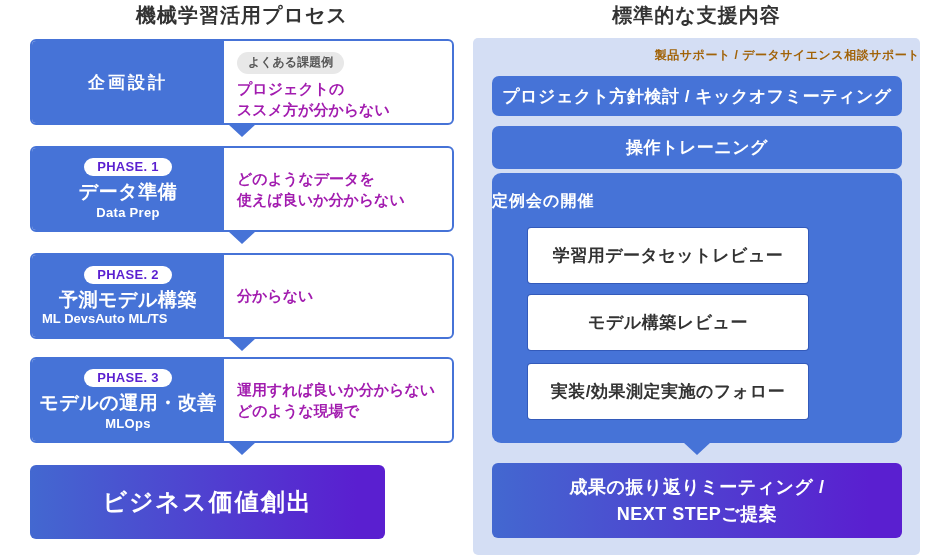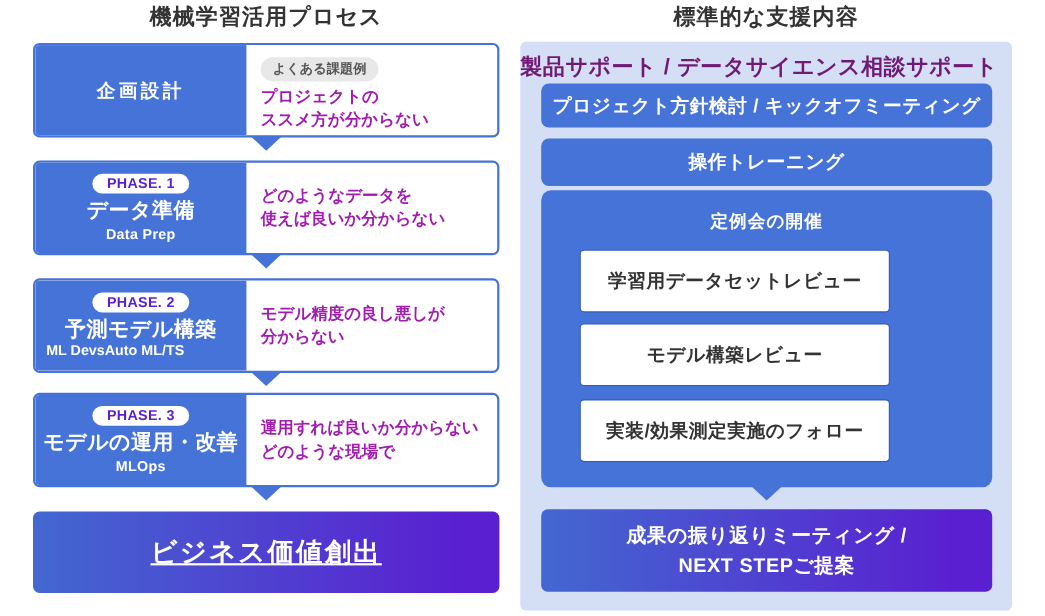--- a/index.html
+++ b/index.html
@@ -35,38 +35,38 @@
 
   
   .tri { position:absolute; width:0; height:0;
          border-left:14px solid transparent; border-right:14px solid transparent;
          border-top:13px solid #4673d7; }
 
   
   .result-box { position:absolute; display:flex; flex-direction:column; align-items:center;
                 justify-content:center; border-radius:6px; color:#fff;
                 background:linear-gradient(90deg,#4368d0 0%,#5a1fd0 92%); text-align:center; }
-  .result-box.l { left:30px; top:465px; width:424px; height:74px;text-decoration:underline; }
+  .result-box.l { left:30px; top:465px; width:355px; height:74px; }
   .result-box.l .txt { font-size:24px; font-weight:800; letter-spacing:2px; }
   .result-box.r { left:492px; top:463px; width:410px; height:75px; }
   .result-box.r .txt { font-size:18px; font-weight:800; line-height:1.5; letter-spacing:0.5px; }
 
   
   .support-panel { position:absolute; left:473px; top:38px; width:447px; height:517px;
                    background:#d4def4; border-radius:5px; }
-  .support-header { position:absolute; left:0; top:9px; width:100%; text-align:left;
-                    color:#701a75; font-size:20px; font-weight:800; letter-spacing:0.5px; }
+  .support-header { position:absolute; left:0; top:9px; width:100%; text-align:right;
+                    color:#a16207; font-size:12px; font-weight:800; letter-spacing:0.5px; }
   .support-step { position:absolute; left:19px; width:410px; background:#4673d7; border-radius:7px;
                   display:flex; align-items:center; justify-content:center; color:#fff;
                   font-size:17px; font-weight:800; letter-spacing:0.5px; }
   .step-1 { top:38px; height:40px; }
   .step-2 { top:88px; height:43px; }
   .meeting-box { position:absolute; left:19px; top:135px; width:410px; height:270px;
                  background:#4673d7; border-radius:9px; }
-  .meeting-title { position:absolute; left:0; top:18px; width:100%; text-align:center;
+  .meeting-title { position:absolute; left:0; top:18px; width:100%; 
                    color:#fff; font-size:16px; font-weight:800; letter-spacing:1px; }
   .meeting-item { position:absolute; left:36px; width:280px; height:55px; background:#fff;
                   border-radius:3px; box-shadow:0 0 0 1px rgba(28,60,150,.45);
                   display:flex; align-items:center; justify-content:center;
                   color:#333; font-size:17px; font-weight:600; letter-spacing:0.5px; }
   .mi-1 { top:55px; } .mi-2 { top:122px; } .mi-3 { top:191px; }
 </style>
 </head>
 <body>
 
@@ -103,21 +103,20 @@
   <div class="prow" style="top:253px">
     <div class="prow-left">
       <span class="phase-pill">PHASE. 2</span>
       <div class="step-title">予測モデル構築</div>
       <div class="sub-row">
         <span>ML Devs</span>
         <span>Auto ML/TS</span>
       </div>
     </div>
     <div class="prow-right">
-      <div class="issue-line">モデル精度の良し悪しが</div>
       <div class="issue-line">分からない</div>
     </div>
   </div>
   <div class="tri" style="left:228px; top:338px"></div>
 
   <div class="prow" style="top:357px">
     <div class="prow-left">
       <span class="phase-pill">PHASE. 3</span>
       <div class="step-title">モデルの運用・改善</div>
       <div class="step-sub">MLOps</div>

